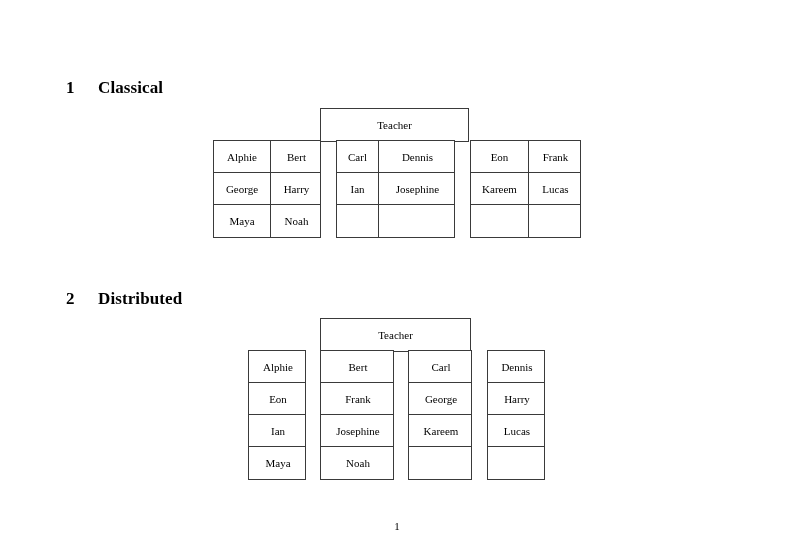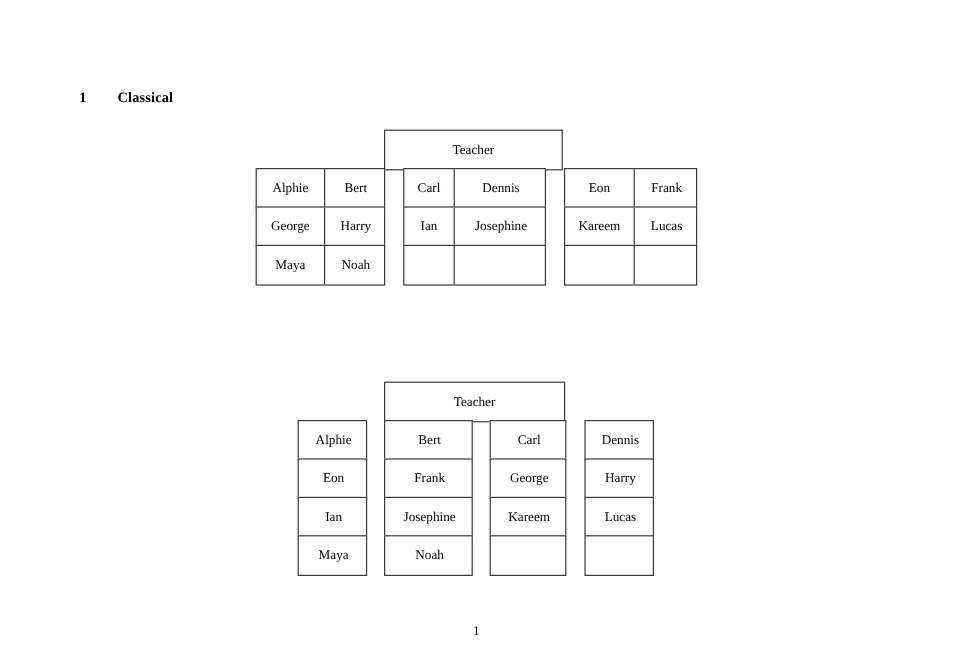--- a/index.html
+++ b/index.html
@@ -18,21 +18,21 @@
 
   .page {
     position: absolute;
     inset: 0;
   }
 
   
   .section-heading {
     position: absolute;
     font-weight: bold;
-    font-size: 12px;
+    font-size: 17px;
     letter-spacing: 0.1px;
     white-space: nowrap;
   }
   .section-heading .sec-num {
     display: inline-block;
     width: 32px;
   }
 
   #heading-classical   { left: 66px; top: 64px; }
   #heading-distributed { left: 66px; top: 275px; }
@@ -144,20 +144,23 @@
           <div class="cell" style="width: 41px; flex: 0 0 41px;"></div>
           <div class="cell" style="width: 78px; flex: 0 0 78px;"></div>
         </div>
         <div class="group" style="left: 470px; width: 111px;">
           <div class="cell" style="width: 57px; flex: 0 0 57px;"></div>
           <div class="cell" style="width: 54px; flex: 0 0 54px;"></div>
         </div>
       </div>
     </div>
 
+  <h2 class="section-heading" id="heading-distributed">
+    <span class="sec-num">2</span><span>Distributed</span>
+  </h2>
 
   <div class="diagram" id="diagram-distributed">
       <div class="row" style="top: 318px;">
         <div class="group teacher-group" style="left: 320px; width: 151px;">
           <div class="cell" style="width: 149px; flex: 0 0 149px;">Teacher</div>
         </div>
       </div>
       <div class="row" style="top: 350px;">
         <div class="group" style="left: 248px; width: 58px;">
           <div class="cell" style="width: 58px; flex: 0 0 58px;">Alphie</div>

